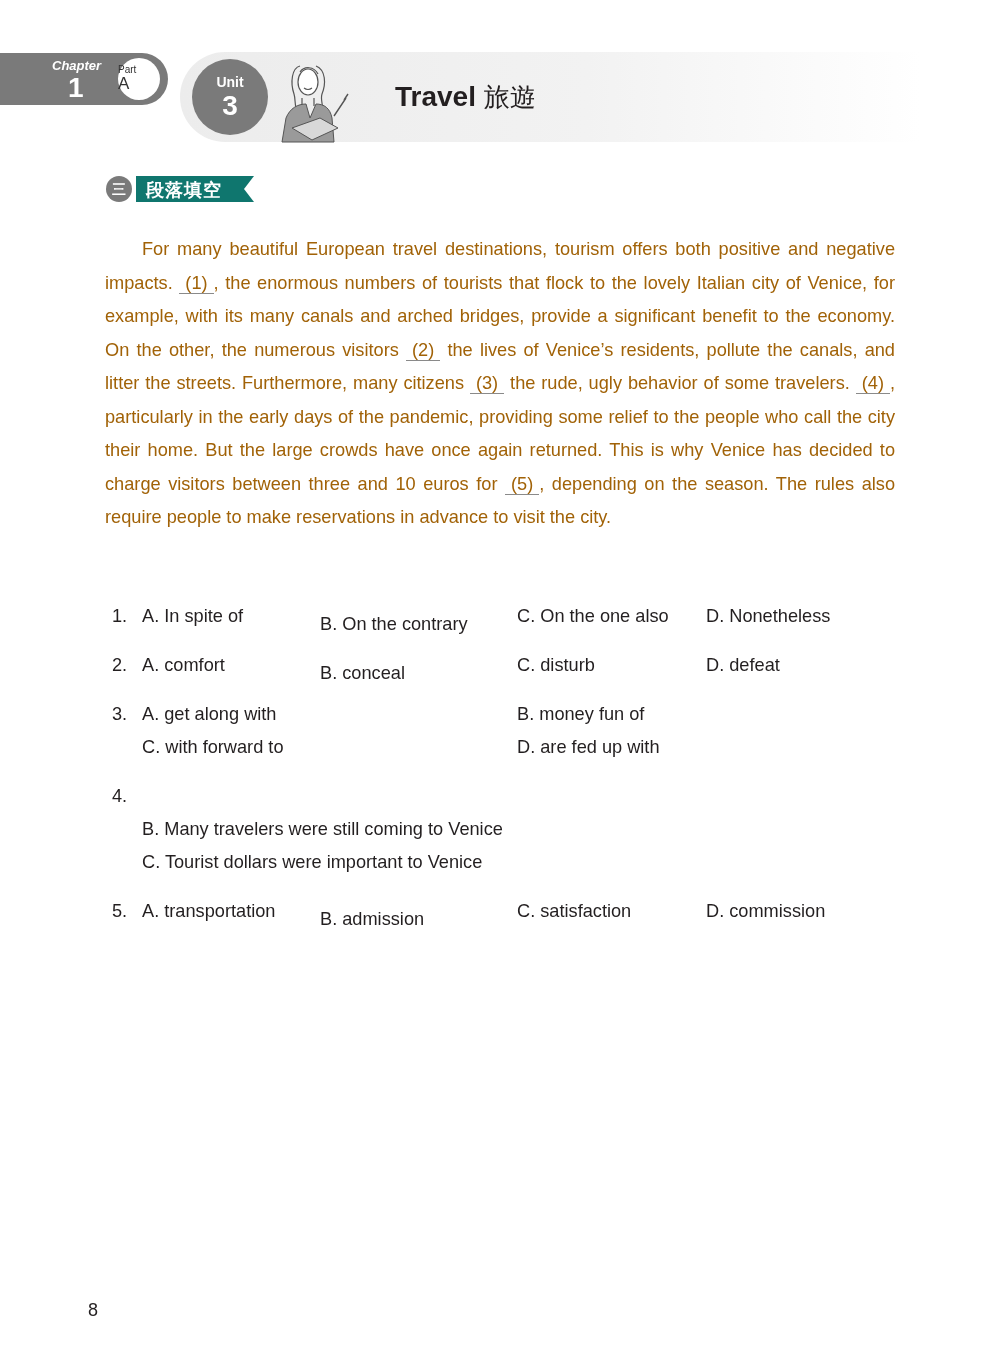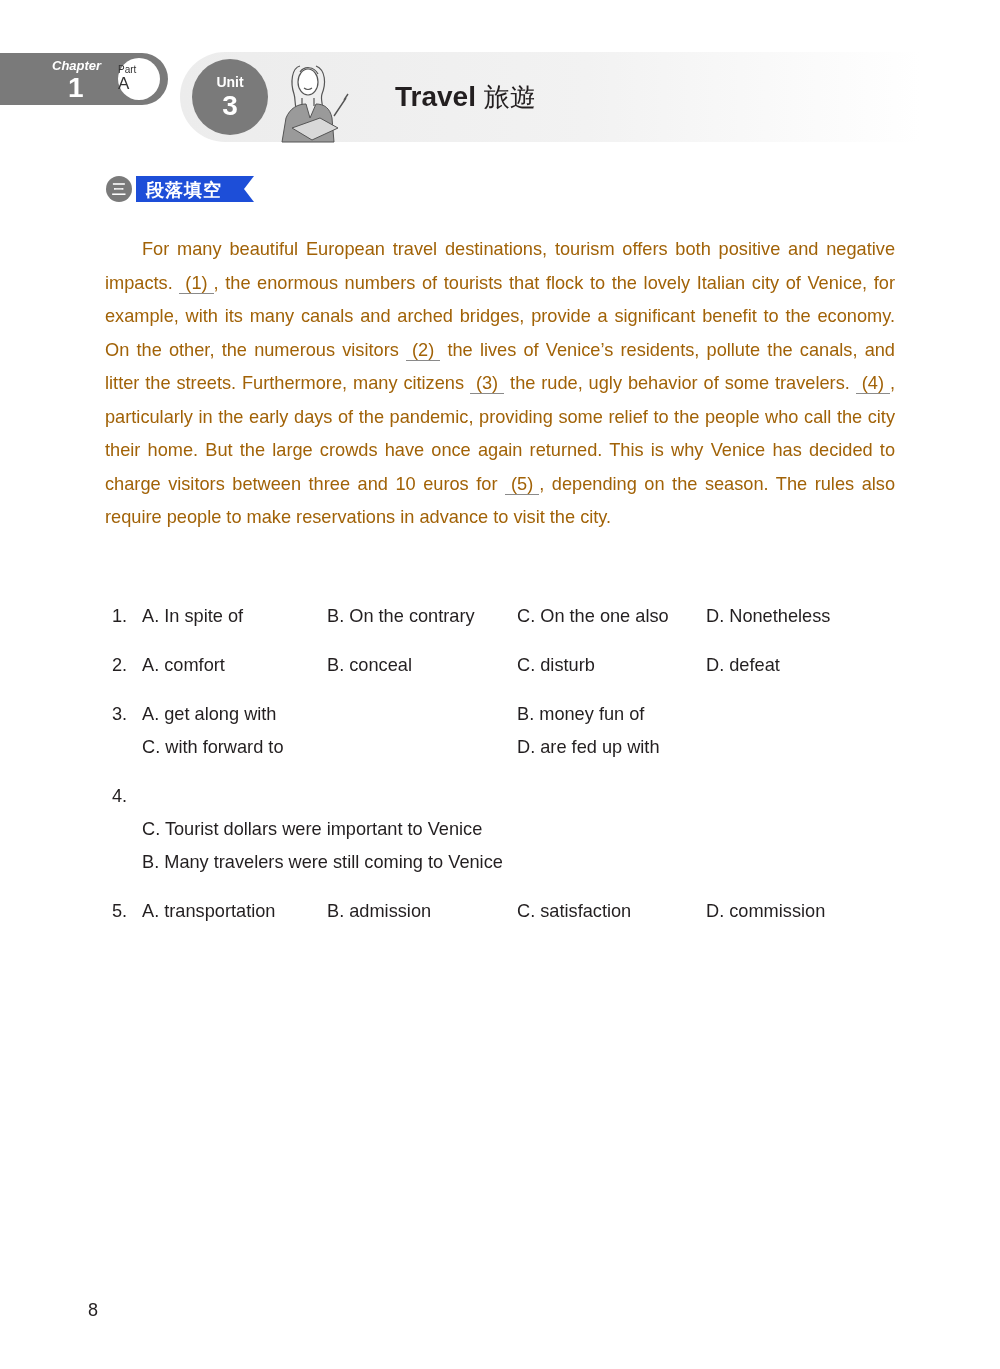--- a/index.html
+++ b/index.html
@@ -23,37 +23,37 @@
     background: #7a7a7a; color: #fff; text-align: center; }
   .unit-word { display: block; font-size: 14px; font-weight: bold; margin-top: 14px; line-height: 18px; }
   .unit-num { display: block; font-size: 28px; font-weight: bold; line-height: 30px; }
   .illustration { position: absolute; left: 272px; top: 58px; width: 80px; height: 86px; }
   .unit-title { position: absolute; left: 367px; top: 80px; font-size: 28px; font-weight: bold; color: #231f20; margin-left: 28px; }
   .unit-title-zh { font-weight: normal; font-size: 26px; }
 
   
   .section-num { position: absolute; left: 106px; top: 176px; width: 26px; height: 26px; border-radius: 50%;
     background: #7a7a7a; color: #fff; font-size: 14px; text-align: center; line-height: 26px; font-weight: bold; }
-  .section-label { position: absolute; left: 136px; top: 176px; height: 26px; width: 118px; background: #1d4ed8; }
+  .section-label { position: absolute; left: 136px; top: 176px; height: 26px; width: 118px; background: #0f766e; }
   .section-label::after { content: ""; position: absolute; right: 0; top: 0; width: 0; height: 0;
     border-top: 13px solid transparent; border-bottom: 13px solid transparent; border-right: 10px solid #fff; }
   .section-label span { position: absolute; left: 10px; top: 2px; color: #fff; font-size: 18px; font-weight: bold; letter-spacing: 1px; }
 
   
   .passage { position: absolute; left: 105px; top: 233px; width: 790px; font-size: 18.2px; line-height: 33.5px;
     text-align: justify; color: #a16207; }
   .passage .indent { display: inline-block; width: 37px; }
   .blank { display: inline-block; padding: 0 6px; border-bottom: 1.5px solid #8a8a8a; line-height: 20px; }
 
   
   .questions { position: absolute; left: 112px; top: 606px; width: 800px; font-size: 18.2px; color: #231f20; }
   .q { position: relative; height: 33px; }
   .q .num { position: absolute; left: 0; top: 0; }
   .q .opt { position: absolute; top: 0; white-space: nowrap; }
-  .colA { left: 30px; } .colB { left: 215px; } .colC { left: 405px; } .colD { left: 594px; text-align: center; }
+  .colA { left: 30px; } .colB { left: 208px; margin-top: 8px; } .colC { left: 405px; } .colD { left: 594px; text-align: center; }
   .gap { height: 16px; }
 
   .page-number { position: absolute; left: 88px; top: 1300px; font-size: 18px; color: #231f20; }
 </style>
 </head>
 <body>
 
 <div class="chapter-tab">
   <span class="chapter-word">Chapter</span>
   <span class="chapter-num">1</span>
@@ -119,24 +119,24 @@
   </div>
   <div class="q">
     <span class="opt colA">C. with forward to</span>
     <span class="opt colC">D. are fed up with</span>
   </div>
   <div class="gap"></div>
   <div class="q">
     <span class="num">4.</span>
   </div>
   <div class="q">
-    <span class="opt colA">C. Tourist dollars were important to Venice</span>
+    <span class="opt colA">B. Many travelers were still coming to Venice</span>
   </div>
   <div class="q">
-    <span class="opt colA">B. Many travelers were still coming to Venice</span>
+    <span class="opt colA">C. Tourist dollars were important to Venice</span>
   </div>
   <div class="gap"></div>
   <div class="q">
     <span class="num">5.</span>
     <span class="opt colA">A. transportation</span>
     <span class="opt colB">B. admission</span>
     <span class="opt colC">C. satisfaction</span>
     <span class="opt colD">D. commission</span>
   </div>
 </div>

